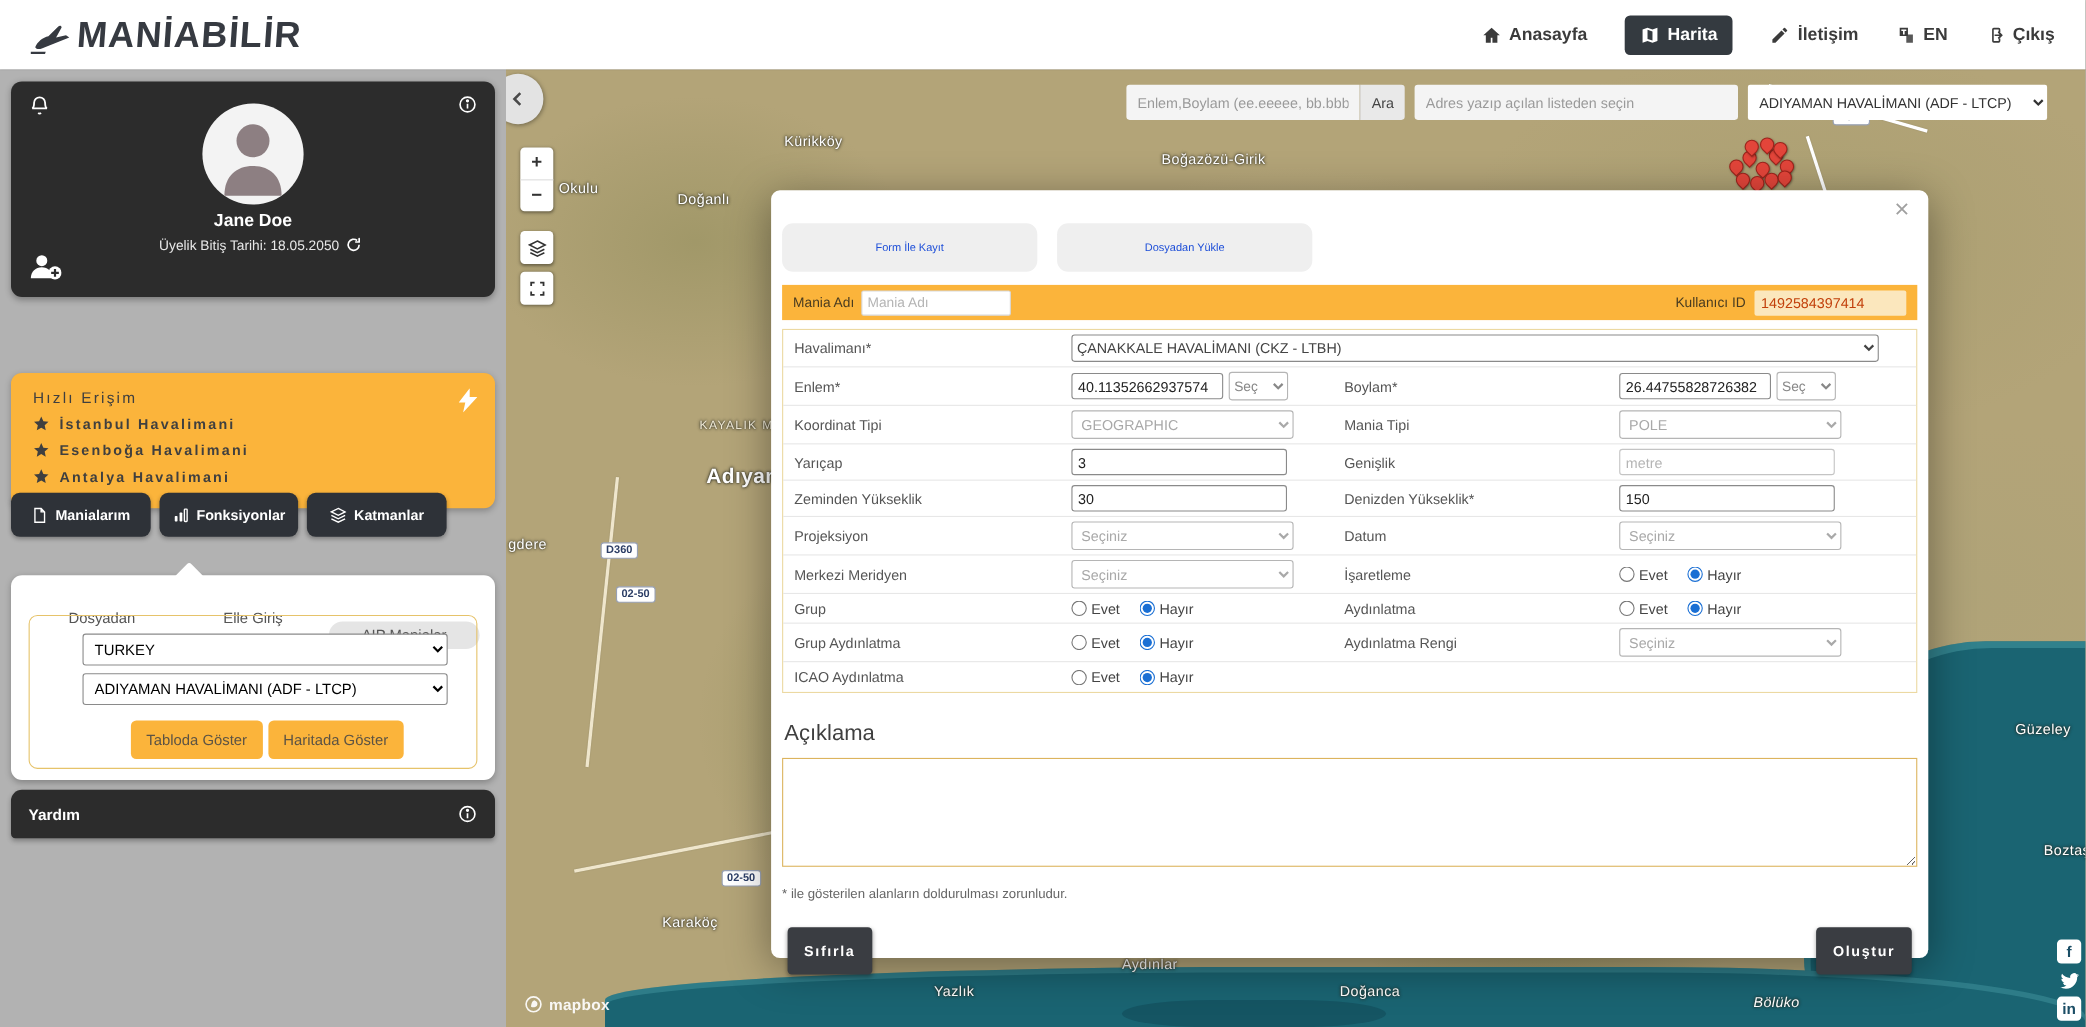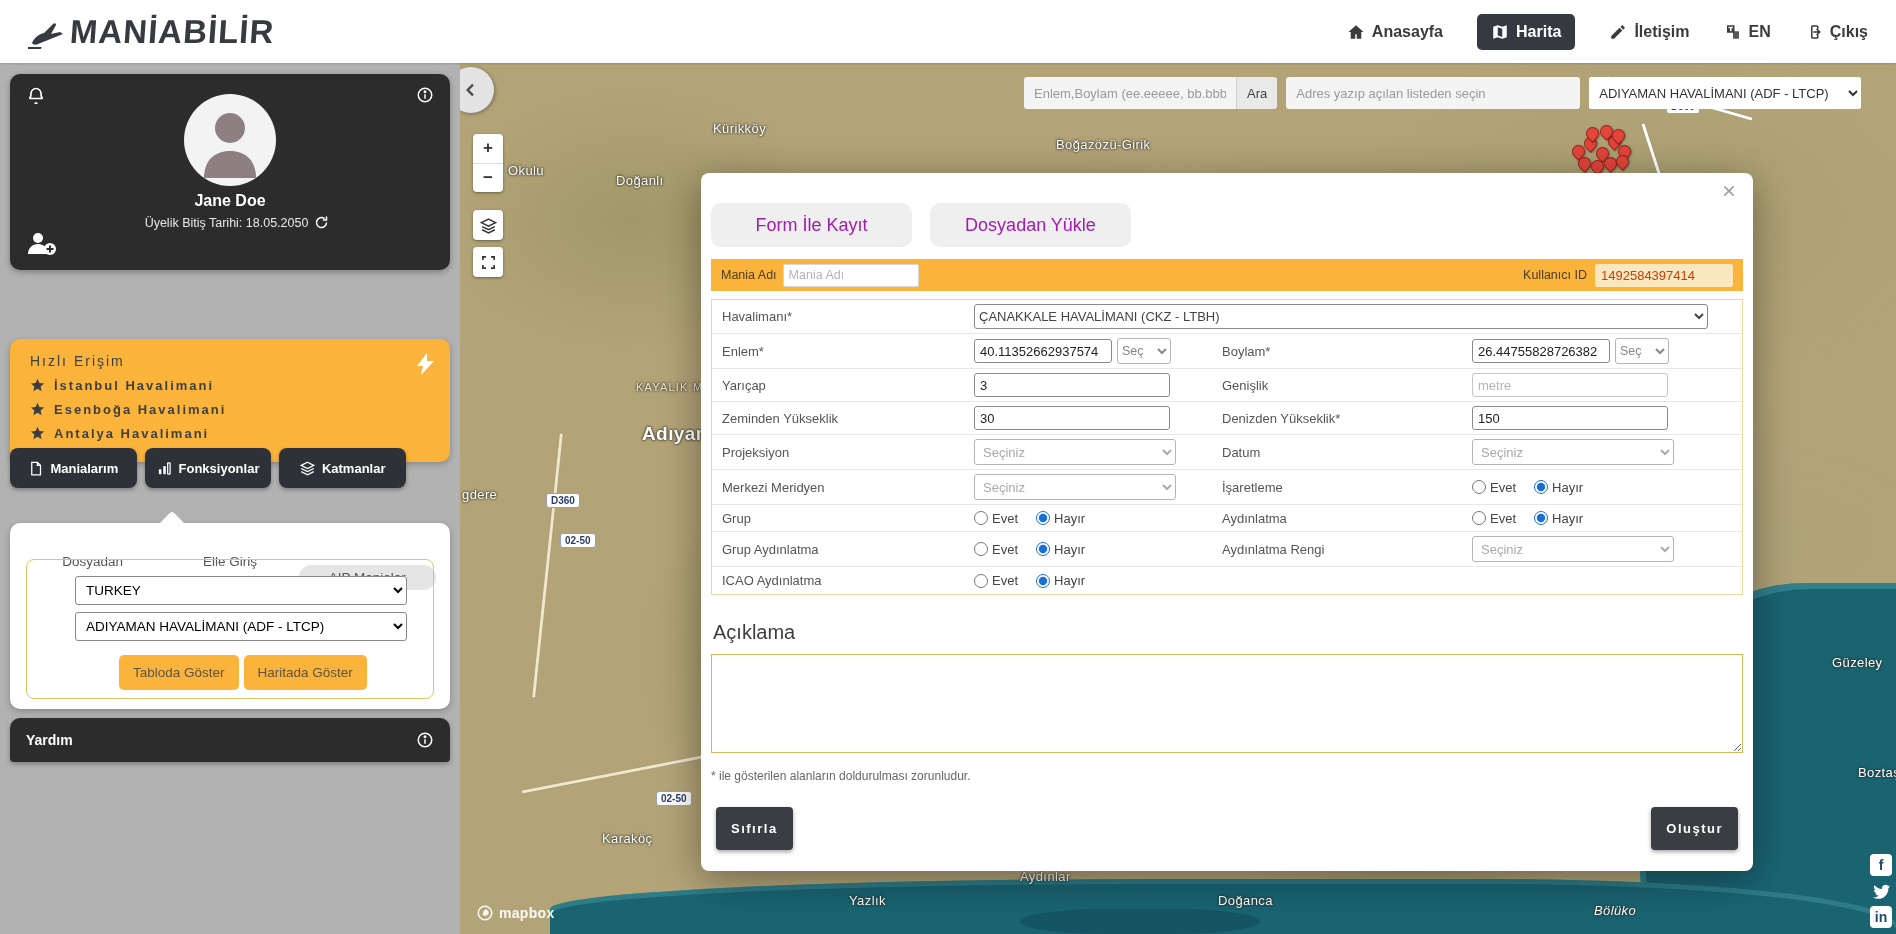--- a/index.html
+++ b/index.html
@@ -123,21 +123,21 @@
   .socials { position:absolute; right:4px; bottom:6px; display:flex; flex-direction:column; gap:4px; z-index:5;}
   .soc { width:22px; height:22px; border-radius:4px; background:#fff; color:#1b4e66; font-weight:800;
          font-size:14px; display:flex; align-items:center; justify-content:center; cursor:pointer;}
   .soc.tw { background:none; }
 
   
   .modal { position:absolute; left:241px; top:110px; width:1052px; height:698px; background:#fff;
            border-radius:8px; box-shadow:0 8px 40px rgba(0,0,0,.4); z-index:10; padding:10px; }
   .modal-close { position:absolute; right:16px; top:8px; color:#a0a0a0; cursor:pointer; font-size:20px; }
   .modal-tabs { display:flex; gap:18px; margin:20px 0 12px 0; }
-  .modal-tab { width:201px; height:44px; background:#efefef; border-radius:10px; font-size:18px; color:#a21caf;
+  .modal-tab { width:232px; height:44px; background:#efefef; border-radius:10px; font-size:10px; color:#1d4ed8;
                display:flex; align-items:center; justify-content:center; cursor:pointer; }
   .name-bar { height:32px; background:#fbb43b; display:flex; align-items:center; padding:0 10px; gap:6px; }
   .name-bar .nb-label { font-size:12.5px; color:#4a3c20; }
   .name-bar input.nb-input { width:136px; height:23px; border:1px solid #d8d8d8; border-radius:2px;
                              font-size:12.5px; padding:0 5px; font-family:inherit;}
   .name-bar input.nb-input::placeholder { color:#b5b5b5; }
   .nb-right { margin-left:auto; display:flex; align-items:center; gap:8px; }
   .nb-userid { width:138px; height:23px; border:none; border-radius:2px; background:#fbe7bd; color:#c2410c;
                font-size:13px; padding:0 6px; font-family:Liberation Sans, sans-serif;}
 
@@ -467,20 +467,30 @@
             <input class="txt narrow" value="40.11352662937574" style="">
             <select class="mini"><option>Seç</option></select>
           </div>
           <span class="flabel">Boylam*</span>
           <div class="fld">
             <input class="txt narrow" value="26.44755828726382" style="">
             <select class="mini"><option>Seç</option></select>
           </div>
         </div>
         <div class="frow">
+          <span class="flabel">Koordinat Tipi</span>
+          <div class="fld">
+              <select class="sel muted"><option>GEOGRAPHIC</option></select>
+            </div>
+          <span class="flabel">Mania Tipi</span>
+          <div class="fld">
+              <select class="sel muted"><option>POLE</option></select>
+            </div>
+        </div>
+        <div class="frow">
           <span class="flabel">Yarıçap</span>
           <div class="fld">
               <input class="txt" value="3" style="">
             </div>
           <span class="flabel">Genişlik</span>
           <div class="fld">
               <input class="txt" disabled="" placeholder="metre" style="">
             </div>
         </div>
         <div class="frow">

